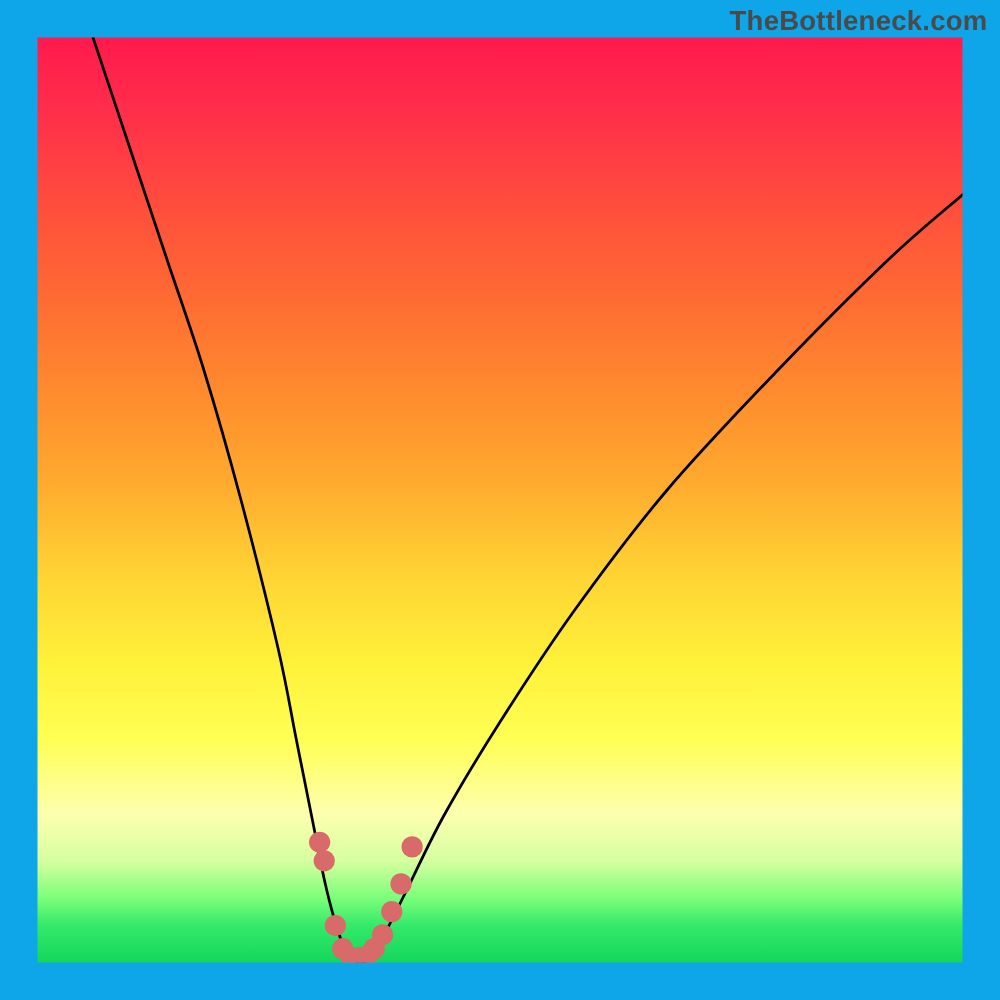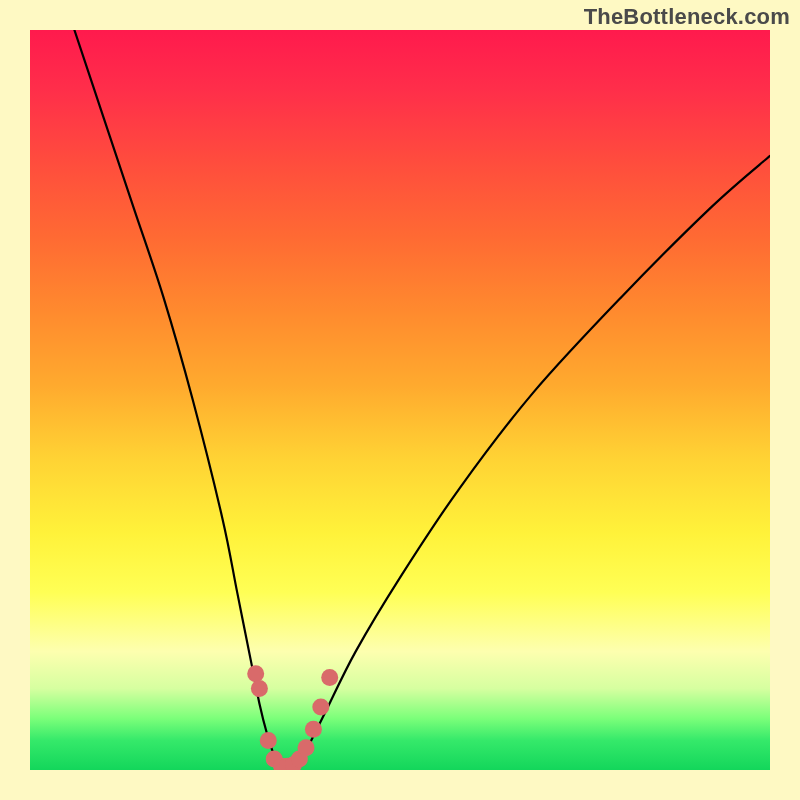--- a/index.html
+++ b/index.html
@@ -10,21 +10,21 @@
     overflow: hidden;
     background: #000;
     font-family: Arial, Helvetica, sans-serif;
   }
   .frame {
     position: absolute;
     left: 0;
     top: 0;
     width: 800px;
     height: 800px;
-    background: #fef9c3;
+    background: #0ea5e9;
   }
   .plot {
     position: absolute;
     left: 30px;
     top: 30px;
     width: 740px;
     height: 740px;
     background: linear-gradient(to bottom,
       #ff1a4d 0%,
       #ff2e4a 8%,

